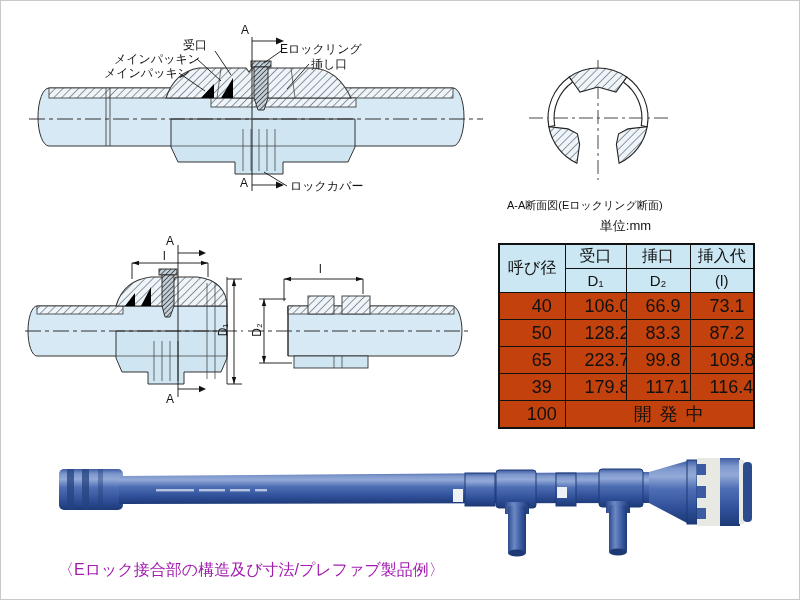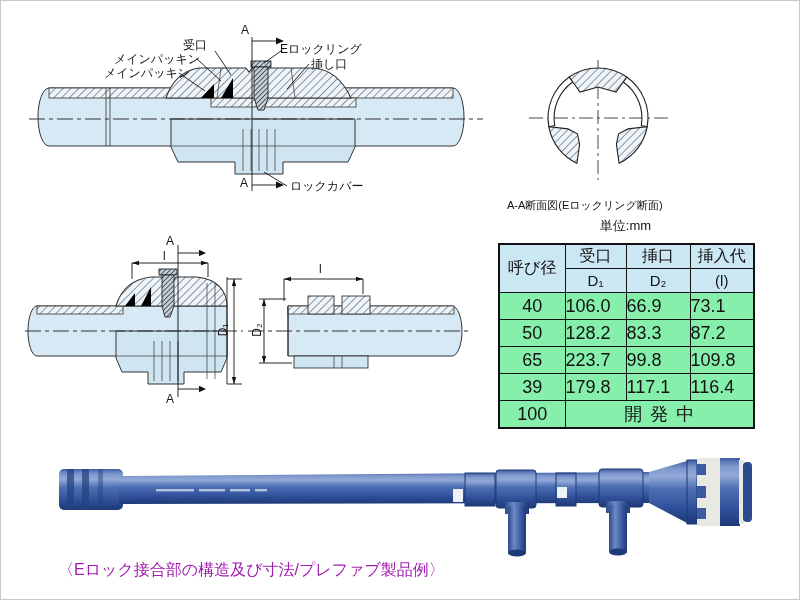--- a/index.html
+++ b/index.html
@@ -11,21 +11,21 @@
   .dimlbl{position:absolute;font-size:12px;line-height:1;white-space:nowrap;color:#111;}
   .rot{transform:rotate(-90deg);transform-origin:center center;}
   .ring-caption{position:absolute;left:506px;top:197px;font-size:11px;white-space:nowrap;}
   .unit-note{position:absolute;left:497px;top:216px;width:255px;text-align:center;font-size:13px;}
   .spec-table{position:absolute;left:497px;top:234px;border-collapse:collapse;table-layout:fixed;
               width:256px;border:2px solid #111;margin-top:8px;}
   .spec-table td,.spec-table th{border:1.5px solid #111;padding:0;text-align:center;
               font-weight:normal;overflow:hidden;}
   .spec-table .hd{background:#cbe7f3;font-size:16px;height:23px;}
   .spec-table .sub{background:#cbe7f3;font-size:15px;height:23px;}
-  .spec-table .dt{background:#86efac;font-size:18px;height:26px;}
+  .spec-table .dt{background:#c2410c;font-size:18px;height:26px;padding-left:19px;}
   .spec-table .num{text-align:left;padding-right:6px;}
   .spec-table .dev{letter-spacing:0.45em;text-indent:0.45em;}
   .footer-caption{position:absolute;left:57px;top:559px;font-size:16px;white-space:nowrap;color:#a21caf;}
 </style>
 </head>
 <body>
 
 <div class="page">
 
   <svg style="left:20px;top:20px;" width="470" height="200" viewBox="0 0 470 200">

